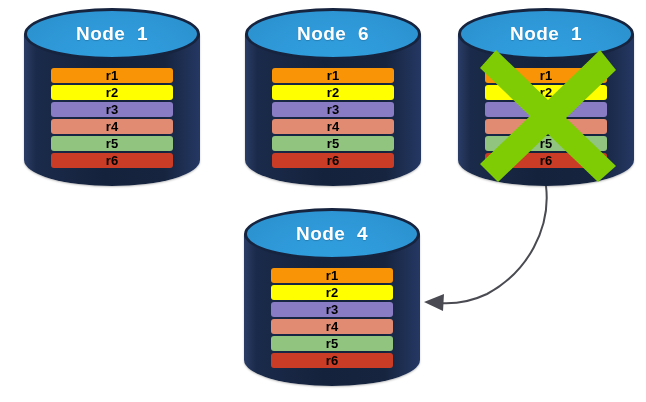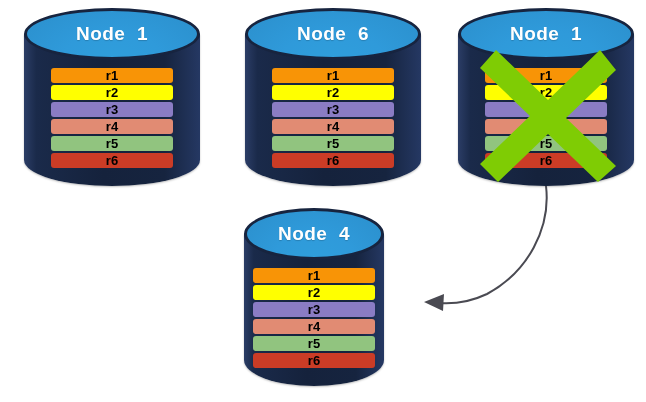--- a/index.html
+++ b/index.html
@@ -132,21 +132,21 @@
       <div class="record" style="width:122px; height:15px; font-size:13px; margin-bottom:2px; background:#e18b73;">r4</div>
       <div class="record" style="width:122px; height:15px; font-size:13px; margin-bottom:2px; background:#91c47f;">r5</div>
       <div class="record" style="width:122px; height:15px; font-size:13px; background:#cb3c26;">r6</div>
     </div>
 
     <svg class="x-mark" style="left:20px; top:36px;" width="140" height="140" viewBox="0 0 140 140">
       <polygon points="18,6 70,56 122,6 138,26 88,74 138,122 120,138 70,90 20,138 2,120 52,72 2,24" fill="#7fcc04"></polygon>
     </svg>
   </div>
 
-  <div class="node" style="left:244px; top:208px; width:140px; height:178px;">
+  <div class="node" style="left:244px; top:208px; width:176px; height:178px;">
     <div class="cyl-body" style="top:26px; height:152px;"></div>
     <div class="cyl-top" style="top:0px; height:52px;"></div>
     <div class="cyl-top-label" style="top:15px; font-size:19px;">Node  4</div>
     <div class="records" style="top:60px;">
       <div class="record" style="width:122px; height:15px; font-size:13px; margin-bottom:2px; background:#f89406;">r1</div>
       <div class="record" style="width:122px; height:15px; font-size:13px; margin-bottom:2px; background:#ffff00;">r2</div>
       <div class="record" style="width:122px; height:15px; font-size:13px; margin-bottom:2px; background:#8a7cc4;">r3</div>
       <div class="record" style="width:122px; height:15px; font-size:13px; margin-bottom:2px; background:#e18b73;">r4</div>
       <div class="record" style="width:122px; height:15px; font-size:13px; margin-bottom:2px; background:#91c47f;">r5</div>
       <div class="record" style="width:122px; height:15px; font-size:13px; background:#cb3c26;">r6</div>

